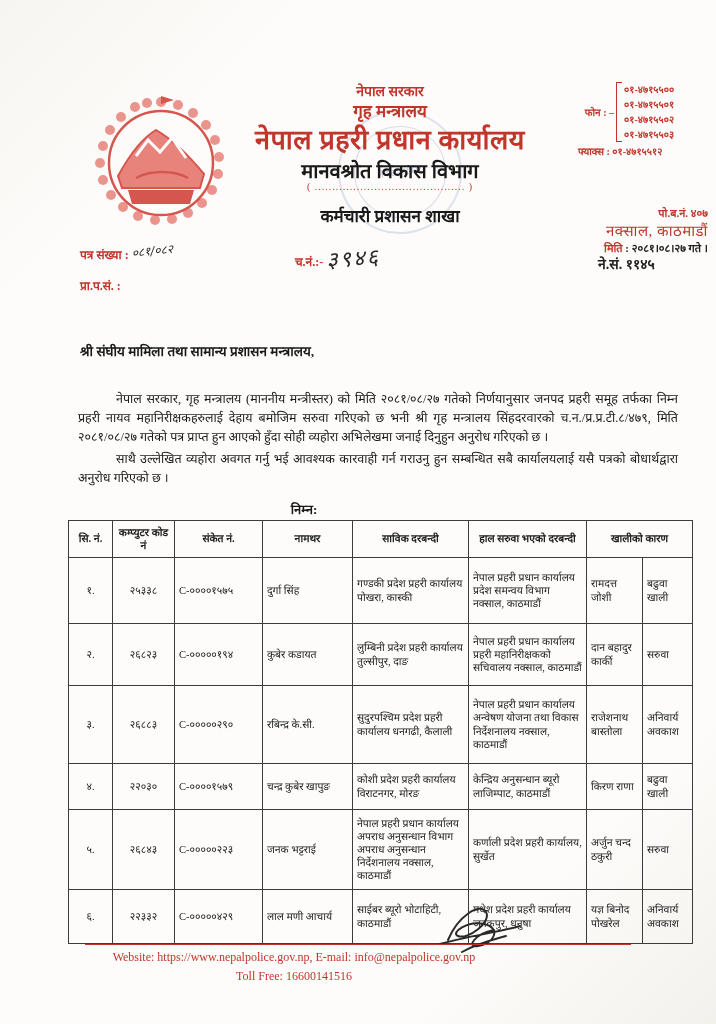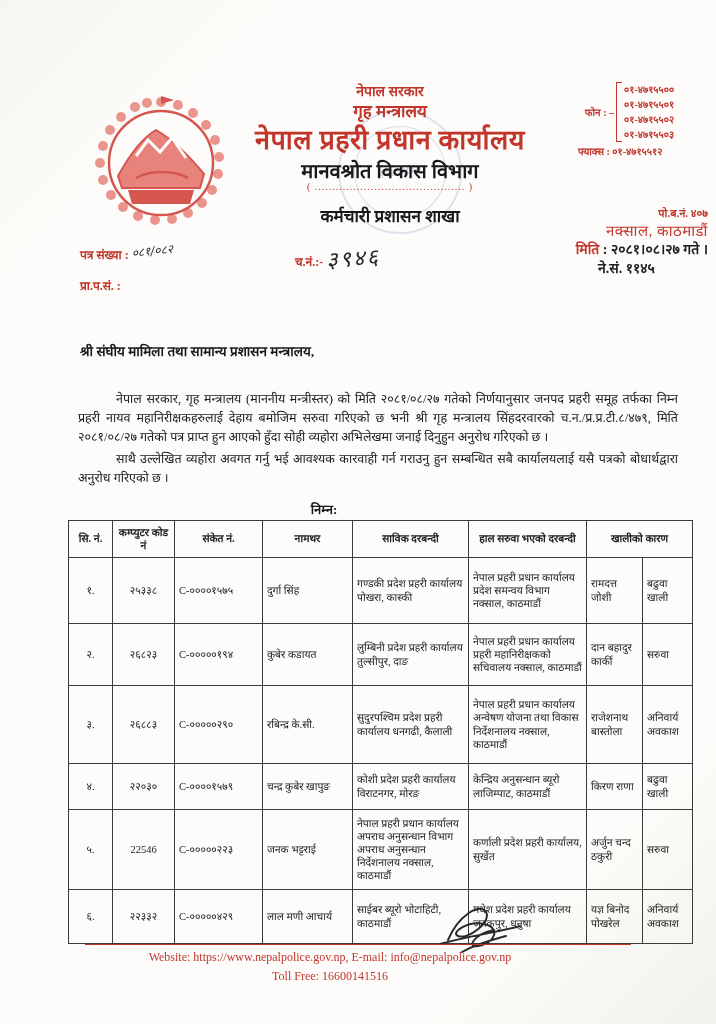--- a/index.html
+++ b/index.html
@@ -29,21 +29,21 @@
   
   .contact{left:578px;top:82px;width:132px;font-size:10px;font-weight:bold;line-height:1.5;}
   .phone-wrap{display:flex;align-items:center;}
   .phone-lbl{width:36px;text-align:right;margin-right:2px;}
   .bracket{width:5px;align-self:stretch;border-left:1.5px solid #c2352b;border-top:1.5px solid #c2352b;border-bottom:1.5px solid #c2352b;margin-right:2px;}
   .phone-list div{white-space:nowrap;}
   .fax-wrap{margin-top:2px;white-space:nowrap;}
   .addr-block{left:470px;top:206px;width:238px;text-align:right;padding-right:6px;line-height:1.35;}
   .po-box{font-size:11px;font-weight:bold;}
   .naxal{font-size:15px;font-weight:normal;letter-spacing:.5px;}
-  .date-line{font-size:14px;color:#222;font-weight:bold;}
+  .date-line{font-size:11px;color:#222;font-weight:bold;}
   .ns-line{font-size:14px;color:#222;font-weight:bold;text-align:left;padding-left:128px;}
 
   
   .ref-block{left:80px;top:246px;width:560px;font-size:12px;font-weight:bold;}
   .hand{font-family:"DejaVu Sans",sans-serif;font-style:italic;color:#2a2a2a;font-weight:normal;}
   .letterno .hand{display:inline-block;transform:rotate(-6deg) translateY(-4px);font-size:12px;}
   .chano{position:absolute;left:215px;top:-4px;}
   .chano .hand{display:inline-block;font-size:22px;transform:rotate(-4deg);letter-spacing:2px;}
   .prapasam{margin-top:14px;}
 
@@ -51,36 +51,36 @@
   .subject{left:0;top:300px;width:716px;text-align:center;font-size:13.5px;font-weight:bold;}
   .subject .subj-text{color:#191919;text-decoration:underline;margin-left:6px;}
 
   
   .addressee{left:80px;top:342px;font-size:13.5px;font-weight:bold;line-height:1.55;color:#191919;}
   .addressee .u{text-decoration:underline;}
 
   
   .body-text{left:78px;top:390px;width:600px;font-size:12.5px;line-height:1.5;text-align:justify;color:#191919;}
   .body-text p{margin:0 0 4px 0;text-indent:38px;}
-  .nimna{left:0;top:500px;width:608px;text-align:center;font-size:13px;font-weight:bold;color:#191919;margin-left:20px;}
+  .nimna{left:0;top:500px;width:608px;text-align:center;font-size:13px;font-weight:bold;color:#191919;}
 
   
   .tbl-wrap{left:68px;top:520px;width:614px;}
   table{border-collapse:collapse;width:614px;table-layout:fixed;}
   th,td{border:1px solid #3c3c3c;font-size:10.5px;line-height:1.25;padding:3px 4px;vertical-align:middle;color:#222;}
   th{font-weight:bold;text-align:center;height:30px;}
   td.c{text-align:center;}
   col.sn{width:44px;} col.code{width:62px;} col.sym{width:88px;} col.nm{width:90px;}
   col.former{width:116px;} col.newp{width:118px;} col.vac{width:56px;} col.rsn{width:50px;}
   tr.r1{height:66px;} tr.r2{height:62px;} tr.r3{height:78px;} tr.r4{height:46px;} tr.r5{height:80px;} tr.r6{height:54px;}
 
   
   .footer-rule{left:85px;top:944px;width:546px;border-top:1.5px solid #c2352b;}
   .footer-text{left:0;top:948px;width:588px;text-align:center;font-size:12px;color:#c2352b;line-height:1.6;
-               font-family:"Liberation Serif","DejaVu Serif",serif;padding-left:36px;}
+               font-family:"Liberation Serif","DejaVu Serif",serif;}
   .signature{left:428px;top:896px;width:100px;height:64px;}
 </style>
 </head>
 <body>
 
 <div class="page">
 
   <div class="abs emblem">
     <svg width="142" height="142" viewBox="0 0 142 142">
       <g fill="none" stroke="#d4564e" stroke-width="2">
@@ -242,21 +242,21 @@
           <td class="c">२२०३०</td>
           <td>C-००००१५७९</td>
           <td>चन्द्र कुबेर खापुङ</td>
           <td>कोशी प्रदेश प्रहरी कार्यालय विराटनगर, मोरङ</td>
           <td>केन्द्रिय अनुसन्धान ब्यूरो लाजिम्पाट, काठमाडौं</td>
           <td>किरण राणा</td>
           <td>बढुवा खाली</td>
         </tr>
         <tr class="r5">
           <td class="c">५.</td>
-          <td class="c">22546</td>
+          <td class="c">२६८४३</td>
           <td>C-०००००२२३</td>
           <td>जनक भट्टराई</td>
           <td>नेपाल प्रहरी प्रधान कार्यालय अपराध अनुसन्धान विभाग अपराध अनुसन्धान निर्देशनालय नक्साल, काठमाडौं</td>
           <td>कर्णाली प्रदेश प्रहरी कार्यालय, सुर्खेत</td>
           <td>अर्जुन चन्द ठकुरी</td>
           <td>सरुवा</td>
         </tr>
         <tr class="r6">
           <td class="c">६.</td>
           <td class="c">२२३३२</td>

